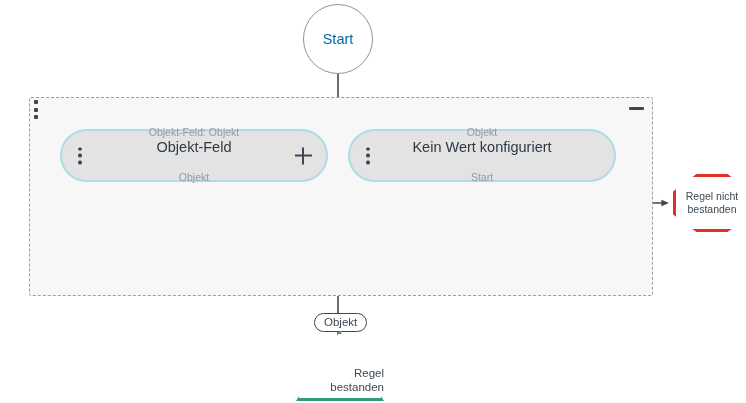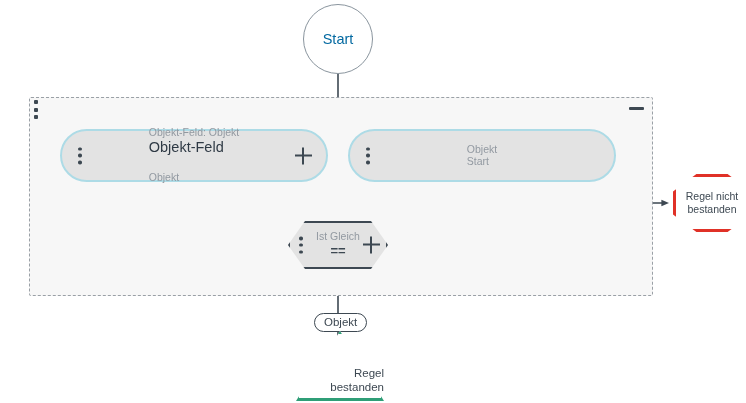--- a/index.html
+++ b/index.html
@@ -112,20 +112,21 @@
     border: 2px solid #addbe6;
     border-radius: 28px;
     box-sizing: border-box;
     display: flex;
     align-items: center;
     justify-content: center;
   }
   .pill-node .stack {
     display: flex;
     flex-direction: column;
+    align-items: center;
     justify-content: center;
     line-height: 1.08;
   }
   .pill-node .top-label,
   .pill-node .bottom-label {
     font-size: 10.5px;
     color: #9299a1;
   }
   .pill-node .main-label {
     font-size: 14.5px;
@@ -354,37 +355,25 @@
   </div>
 
   <div class="pill-node" id="node-right">
     <span class="dots-handle">
       <i></i>
         <i></i>
         <i></i>
     </span>
     <span class="stack">
       <span class="top-label">Objekt</span>
+      <span class="main-label">Kein Wert konfiguriert</span>
       <span class="bottom-label">Start</span>
     </span>
   </div>
 
-  <div class="hex-node">
-    <span class="hex-shape"></span>
-    <span class="hex-text">
-      <span class="hex-top">Ist Gleich</span>
-      <span class="hex-main">==</span>
-    </span>
-    <span class="dots-handle">
-      <i></i>
-        <i></i>
-        <i></i>
-    </span>
-    <span class="plus-handle"></span>
-  </div>
 
   <div class="type-pill">Objekt</div>
 
   <div class="octagon">
     <span class="oct-shape"></span>
     <span class="oct-text">
       <span>Regel nicht</span>
       <span>bestanden</span>
     </span>
   </div>

